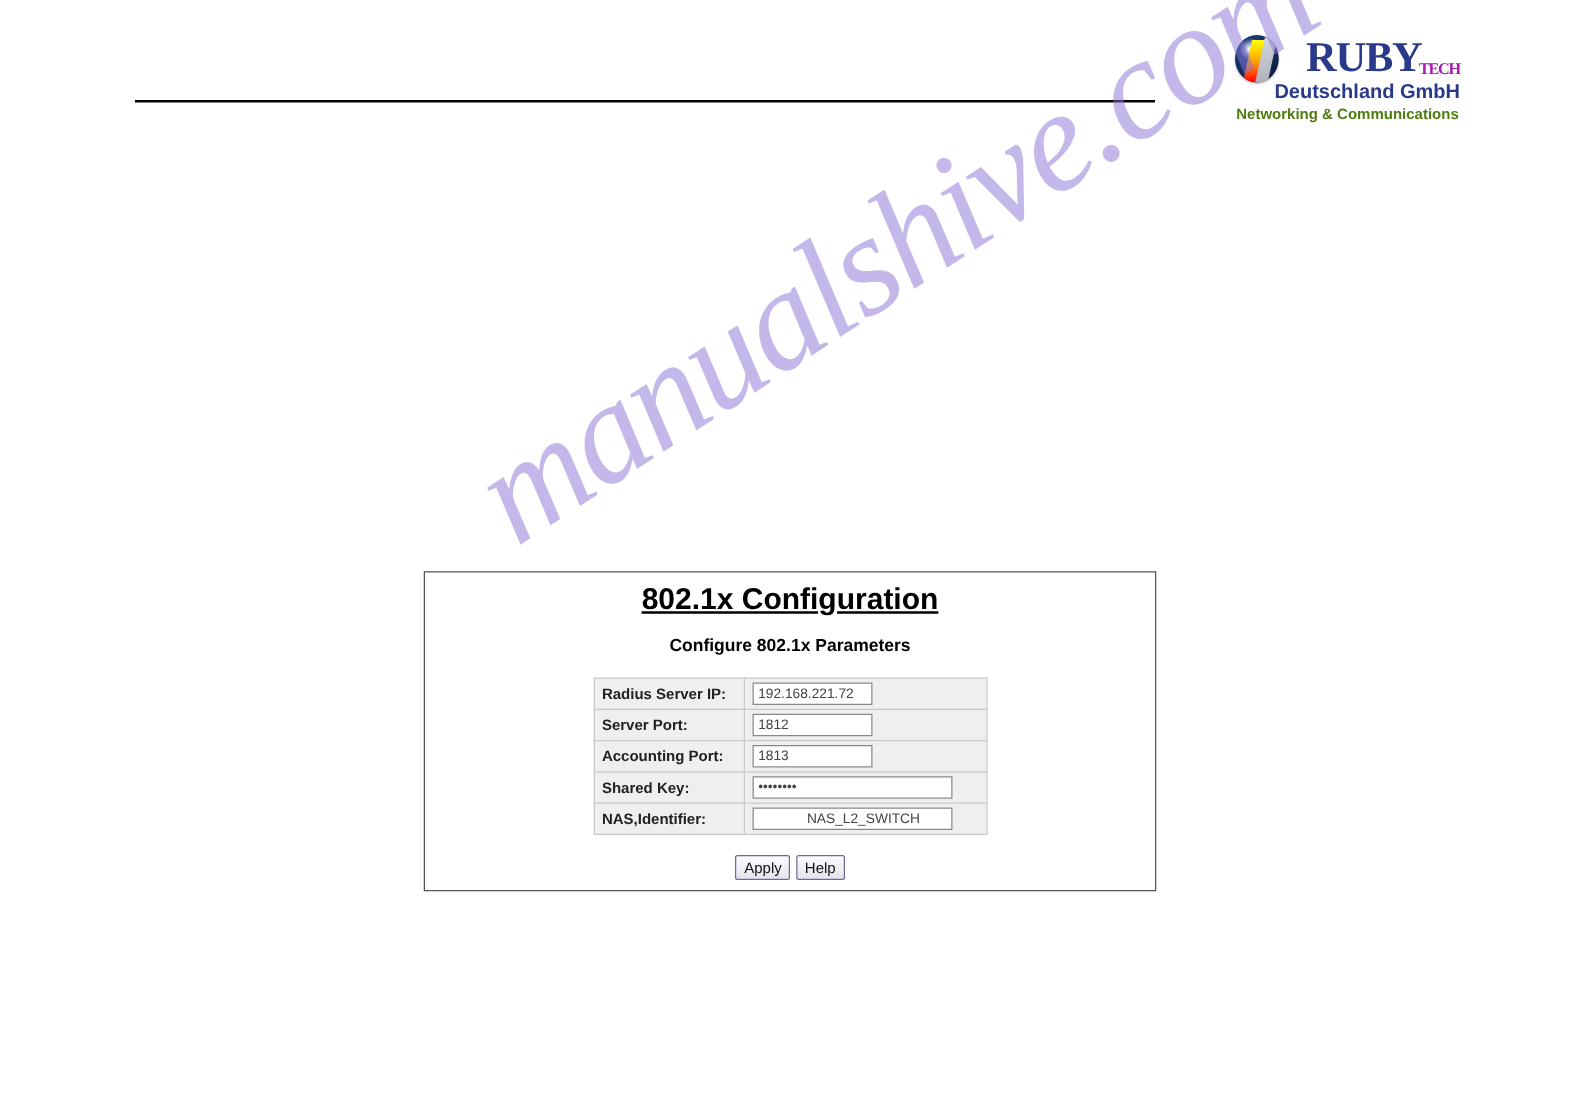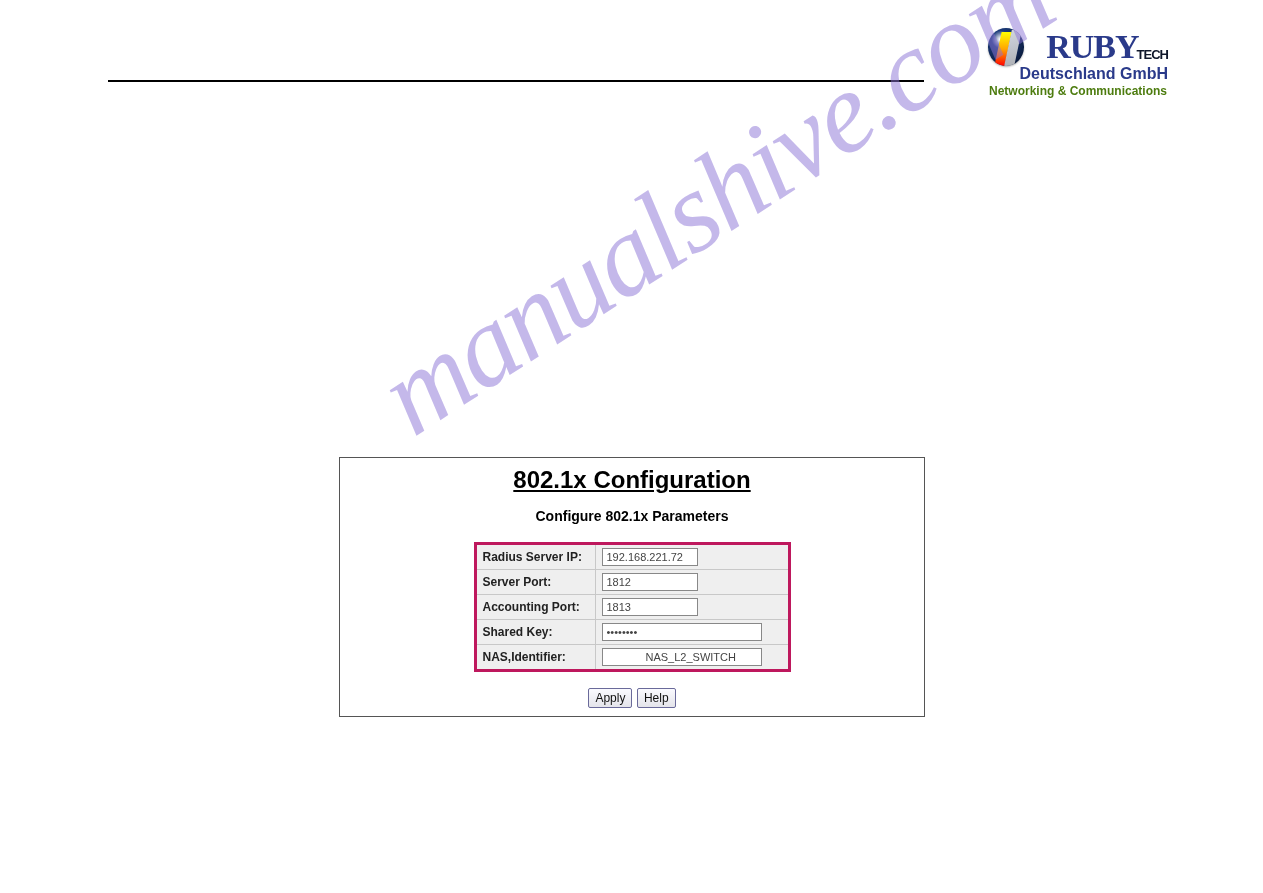--- a/index.html
+++ b/index.html
@@ -40,21 +40,21 @@
     content: ""; position: absolute; left: 20px; top: 2px; width: 10px; height: 36px;
     background: linear-gradient(180deg,#f0f0f0 0%, #ccc 100%);
     transform: skewX(-12deg); opacity: .85;
   }
   .logo-text {
     font-family: "Times New Roman", serif;
     font-weight: bold; font-size: 34px; line-height: 1;
     color: #2a3a8a; letter-spacing: -1px;
     display: flex; align-items: flex-end;
   }
-  .logo-tech { font-size: 13px; font-family: Liberation Sans, sans-serif; font-weight: bold; margin-left: -2px; margin-bottom: 3px; color: #0f172a; }
+  .logo-tech { font-size: 13px; font-family: Liberation Serif, serif; font-weight: bold; margin-left: -2px; margin-bottom: 3px; color: #a21caf; }
   .logo-sub1 { font-size: 16px; color: #2a3a8a; font-weight: 600; margin-top: -1px; text-align: right; width: 100%; }
   .logo-sub2 { font-size: 12px; color: #4d7c0f; margin-top: 1px; text-align: center; width: 100%; font-weight: bold; }
 
   .watermark {
     position: absolute;
     left: 330px; top: 130px;
     font-size: 115px;
     color: #8b74d6;
     opacity: 0.5;
     transform: rotate(-33deg);
@@ -101,21 +101,21 @@
   }
   .section-head {
     text-align: center;
     font-size: 14px;
     font-weight: bold;
     margin-bottom: 18px;
   }
   .form-table {
     margin: 16px auto;
     border-collapse: collapse;
-    border: 3px solid #be185d;
+    border: 1px solid #be185d;
   }
   .form-table td {
     border: 1px solid #c8c8c8;
     background: #efefef;
     padding: 3px 6px;
     font-size: 12px;
     color: #222;
   }
   .form-table td.label-cell { font-weight: bold; width: 120px; }
   .form-table td.input-cell { width: 194px; background: #efefef; }

